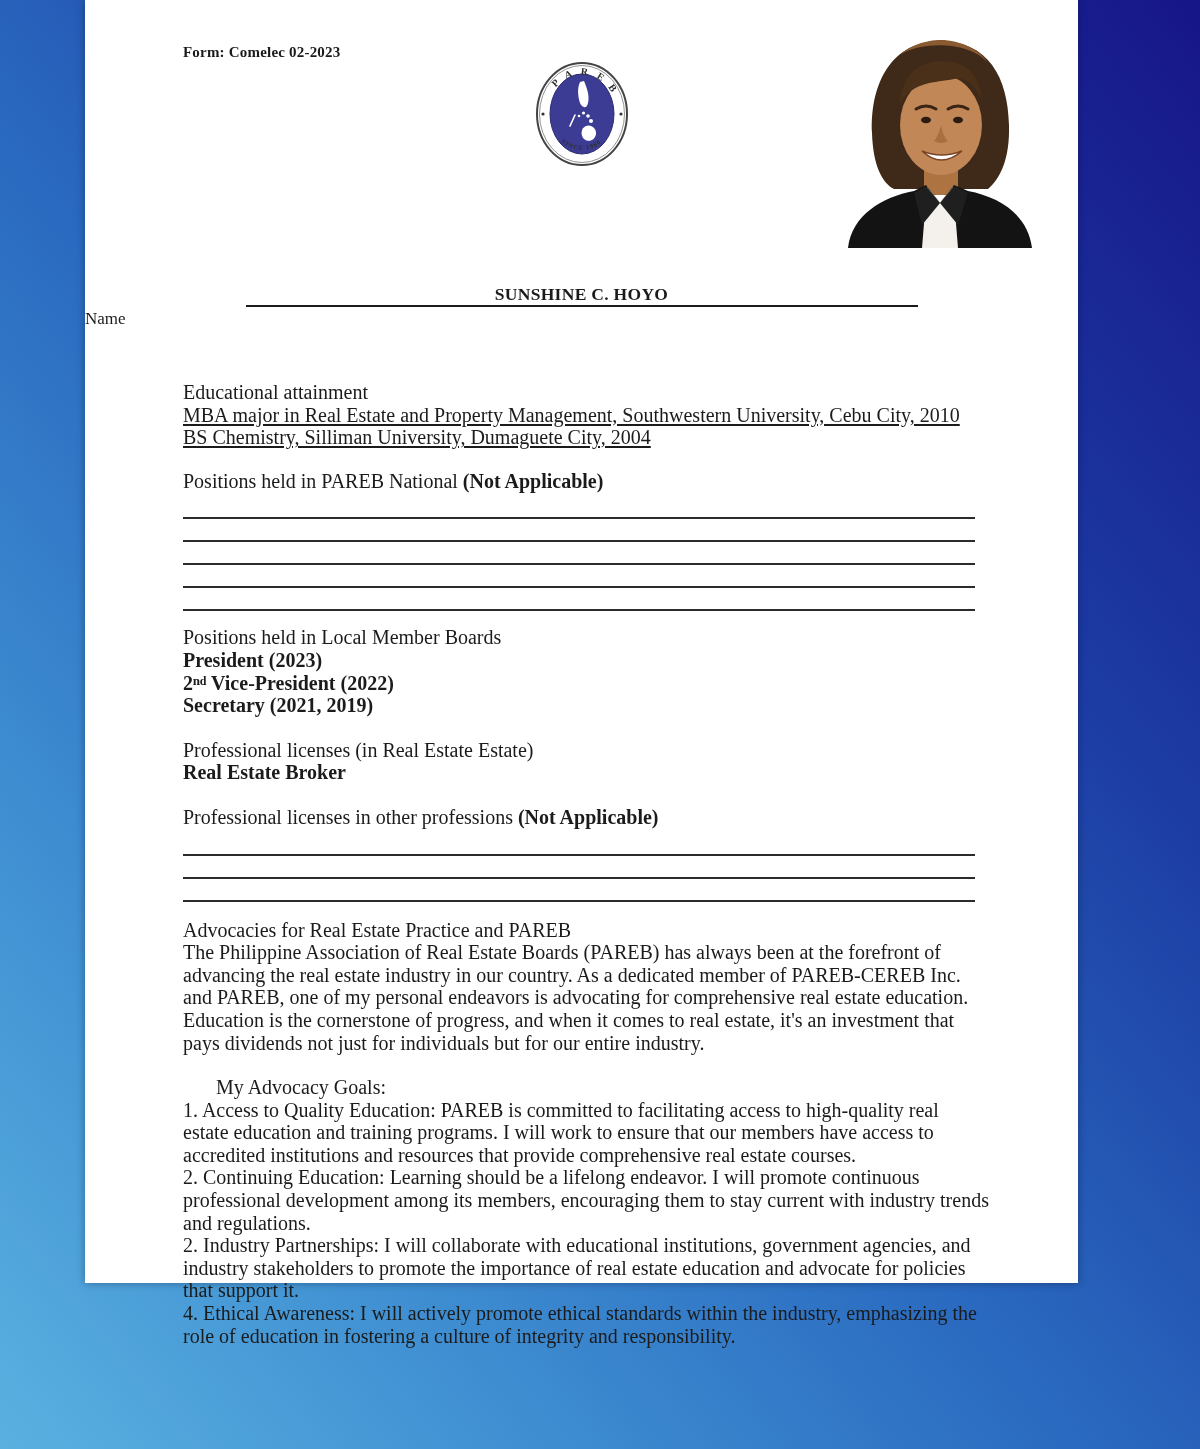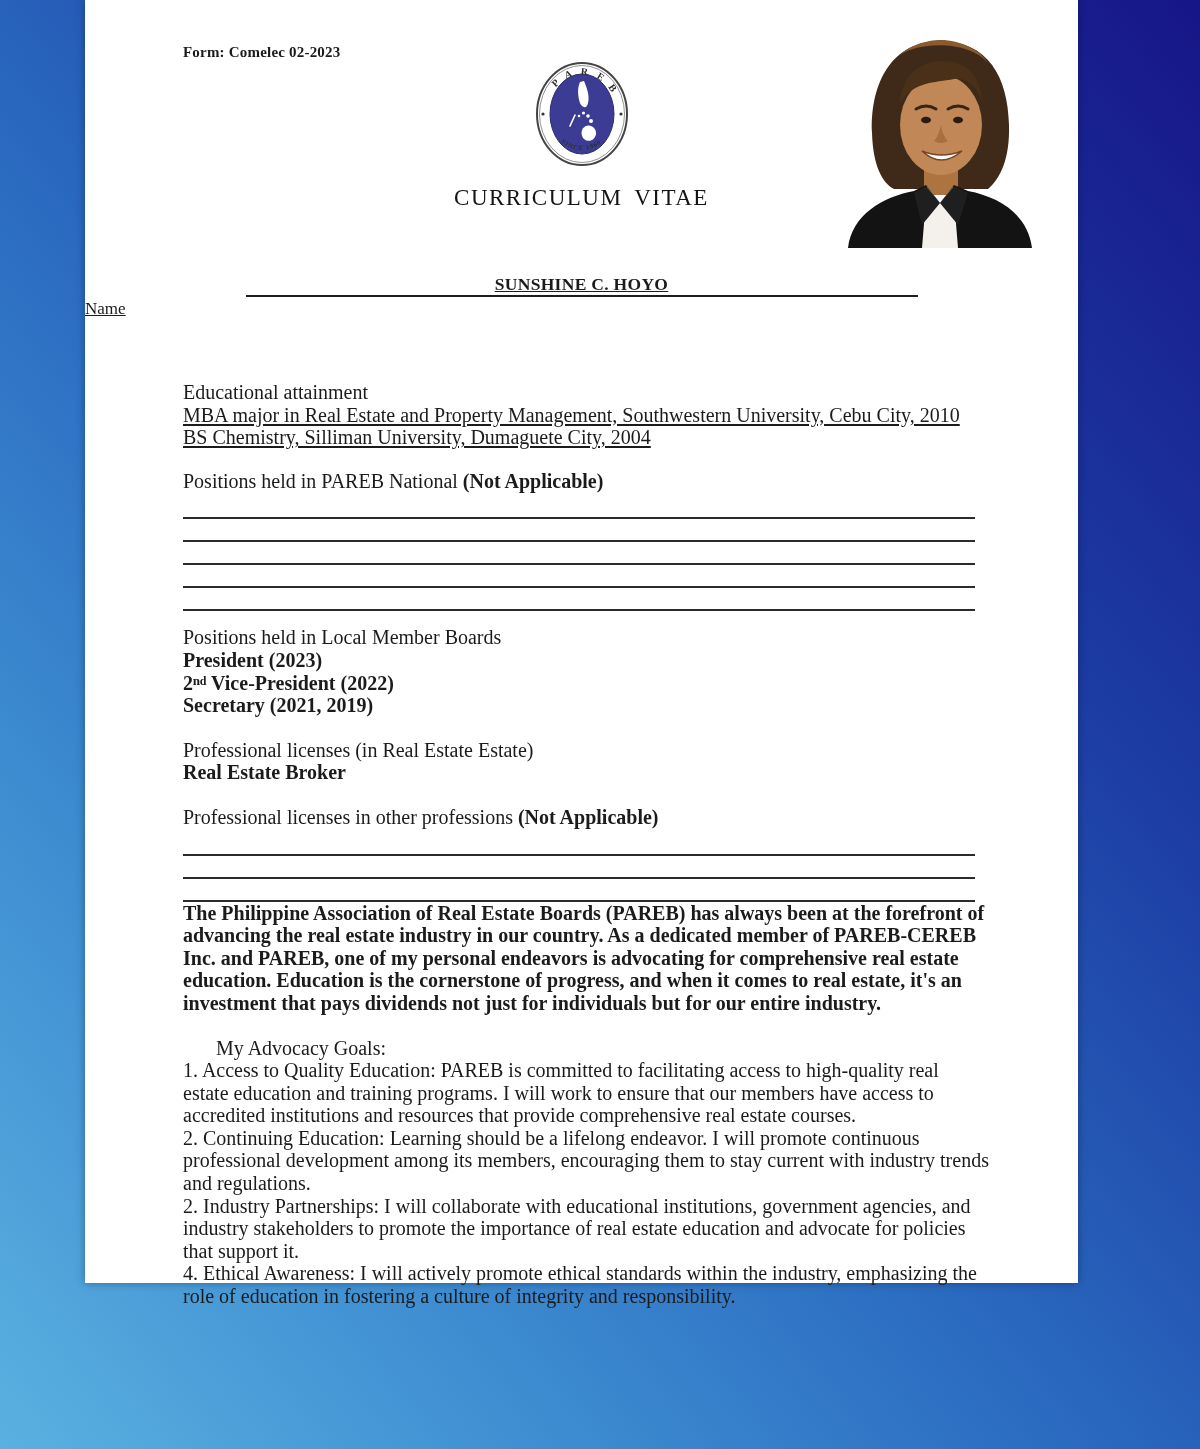--- a/index.html
+++ b/index.html
@@ -30,21 +30,21 @@
   .title {
     position:absolute; top:185px; left:0; width:100%;
     text-align:center; font-size:23px; letter-spacing:1.5px; word-spacing:5px;
     color:#141414;
   }
   .photo {
     position:absolute; left:745px; top:25px; width:220px; height:223px;
     background:#ffffff;
   }
   .photo svg { width:100%; height:100%; display:block; }
-  .name-block { position:absolute; top:274px; left:0; width:100%;text-decoration:underline; }
+  .name-block { position:absolute; top:284px; left:0; width:100%; }
   .name-line {
     width:672px; margin:0 auto;
     display:flex; align-items:flex-end;
   }
   .name-seg { flex:1; border-bottom:2px solid #1c1c1c; height:21px; }
   .name-text {
     font-weight:bold; font-size:17.5px; line-height:21px;
     border-bottom:2px solid #1c1c1c; padding:0 3px;
     letter-spacing:.3px; white-space:nowrap;
   }
@@ -56,21 +56,21 @@
   }
   .bold { font-weight:bold; }
   .bu { font-weight:normal; text-decoration:underline; text-decoration-thickness:1.5px; text-underline-offset:2px; }
   .lines-group { margin-top:4px; }
   .blank-line { height:23px; border-bottom:2px solid #2b2b2b; width:792px; }
   .sec-pareb-national { margin-top:21px; }
   .sec-local-boards { margin-top:15px; }
   .sec-licenses-res { margin-top:22px; }
   .sec-licenses-other { margin-top:22px; }
   .sec-advocacies-heading { margin-top:17px; }
-  .sec-advocacy-paragraph { margin-top:22px;font-weight:bold; }
+  .sec-advocacy-paragraph { margin-top:22px; }
   .sec-goals-heading { margin-top:22px;margin-left:33px; }
   p.flow { margin:0; }
 </style>
 </head>
 <body>
 
 <div class="page">
 
   <div class="form-label">Form: Comelec 02-2023</div>
 
@@ -95,21 +95,20 @@
       <path id="arcBottom" d="M 13,48 A 35,42 0 0 0 83,48" fill="none"></path>
       <text font-family="Liberation Serif, serif" font-size="10" font-weight="bold" fill="#2e2e2e" letter-spacing="3">
         <textPath href="#arcTop" startOffset="26%">P A R E B</textPath>
       </text>
       <text font-family="Liberation Serif, serif" font-size="6.5" font-weight="bold" fill="#2e2e2e" letter-spacing="1">
         <textPath href="#arcBottom" startOffset="31%">SINCE 1960</textPath>
       </text>
     </svg>
   </div>
 
-  <div class="title">CURRICULUM VITAE</div>
 
   <div class="photo">
     <svg viewBox="0 0 220 223" xmlns="http://www.w3.org/2000/svg">
       <rect width="220" height="223" fill="#ffffff"></rect>
 
       <path d="M110,16 C62,16 40,58 42,108 C43,140 52,158 64,164 L158,164 C170,154 180,134 179,100 C178,52 158,16 110,16 Z" fill="#3f2a19"></path>
       <path d="M70,30 C90,16 140,16 158,38 C150,24 128,14 108,15 C92,16 78,22 70,30 Z" fill="#8a5a30"></path>
 
       <path d="M94,132 L128,132 L128,170 L94,170 Z" fill="#ad7442"></path>
 
@@ -178,20 +177,21 @@
 
     <div class="sec-licenses-other">
       <div><span>Professional licenses in other professions </span><span class="bold">(Not Applicable)</span></div>
       <div class="lines-group">
         <div class="blank-line"></div>
         <div class="blank-line"></div>
         <div class="blank-line"></div>
       </div>
     </div>
 
+    <div class="sec-advocacies-heading">Advocacies for Real Estate Practice and PAREB</div>
 
     <p class="flow sec-advocacy-paragraph">The Philippine Association of Real Estate Boards (PAREB) has always been at the forefront of advancing the real estate industry in our country. As a dedicated member of PAREB-CEREB Inc. and PAREB, one of my personal endeavors is advocating for comprehensive real estate education. Education is the cornerstone of progress, and when it comes to real estate, it's an investment that pays dividends not just for individuals but for our entire industry.</p>
 
     <div class="sec-goals-heading">My Advocacy Goals:</div>
     <p class="flow">1. Access to Quality Education: PAREB is committed to facilitating access to high-quality real estate education and training programs. I will work to ensure that our members have access to accredited institutions and resources that provide comprehensive real estate courses.</p>
     <p class="flow">2. Continuing Education: Learning should be a lifelong endeavor. I will promote continuous professional development among its members, encouraging them to stay current with industry trends and regulations.</p>
     <p class="flow">2. Industry Partnerships: I will collaborate with educational institutions, government agencies, and industry stakeholders to promote the importance of real estate education and advocate for policies that support it.</p>
     <p class="flow">4. Ethical Awareness: I will actively promote ethical standards within the industry, emphasizing the role of education in fostering a culture of integrity and responsibility.</p>
 
   </div>

